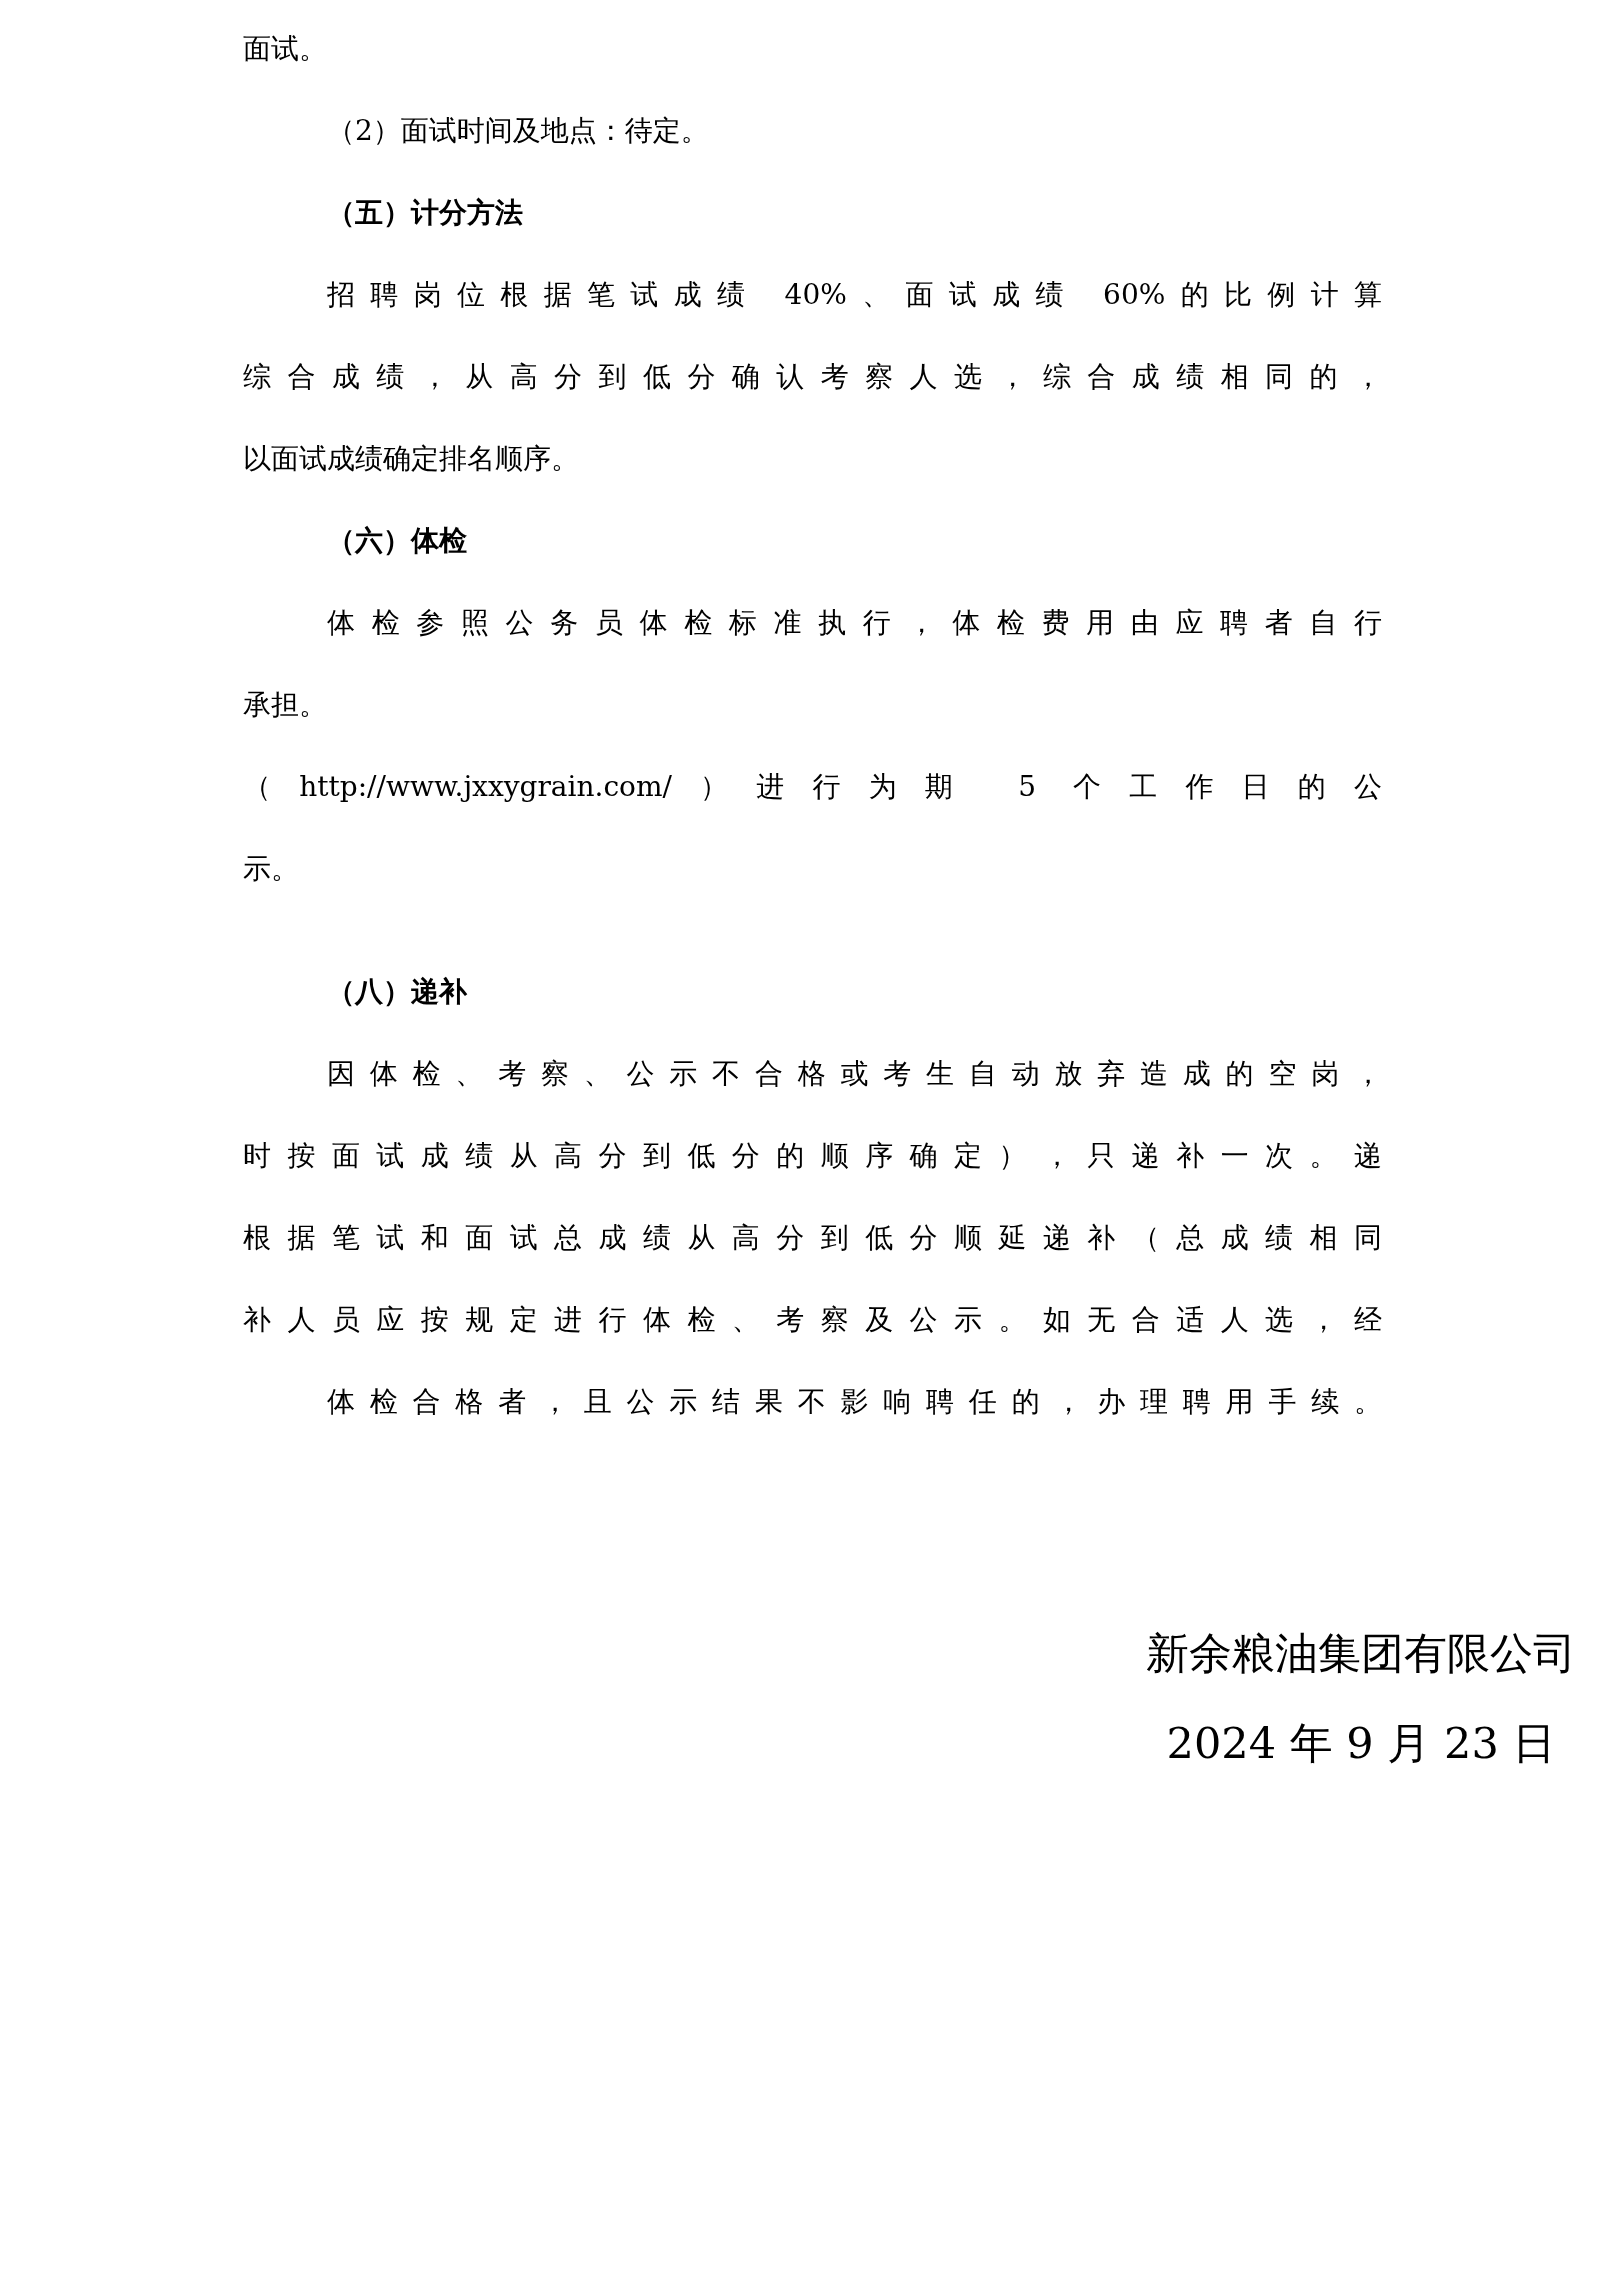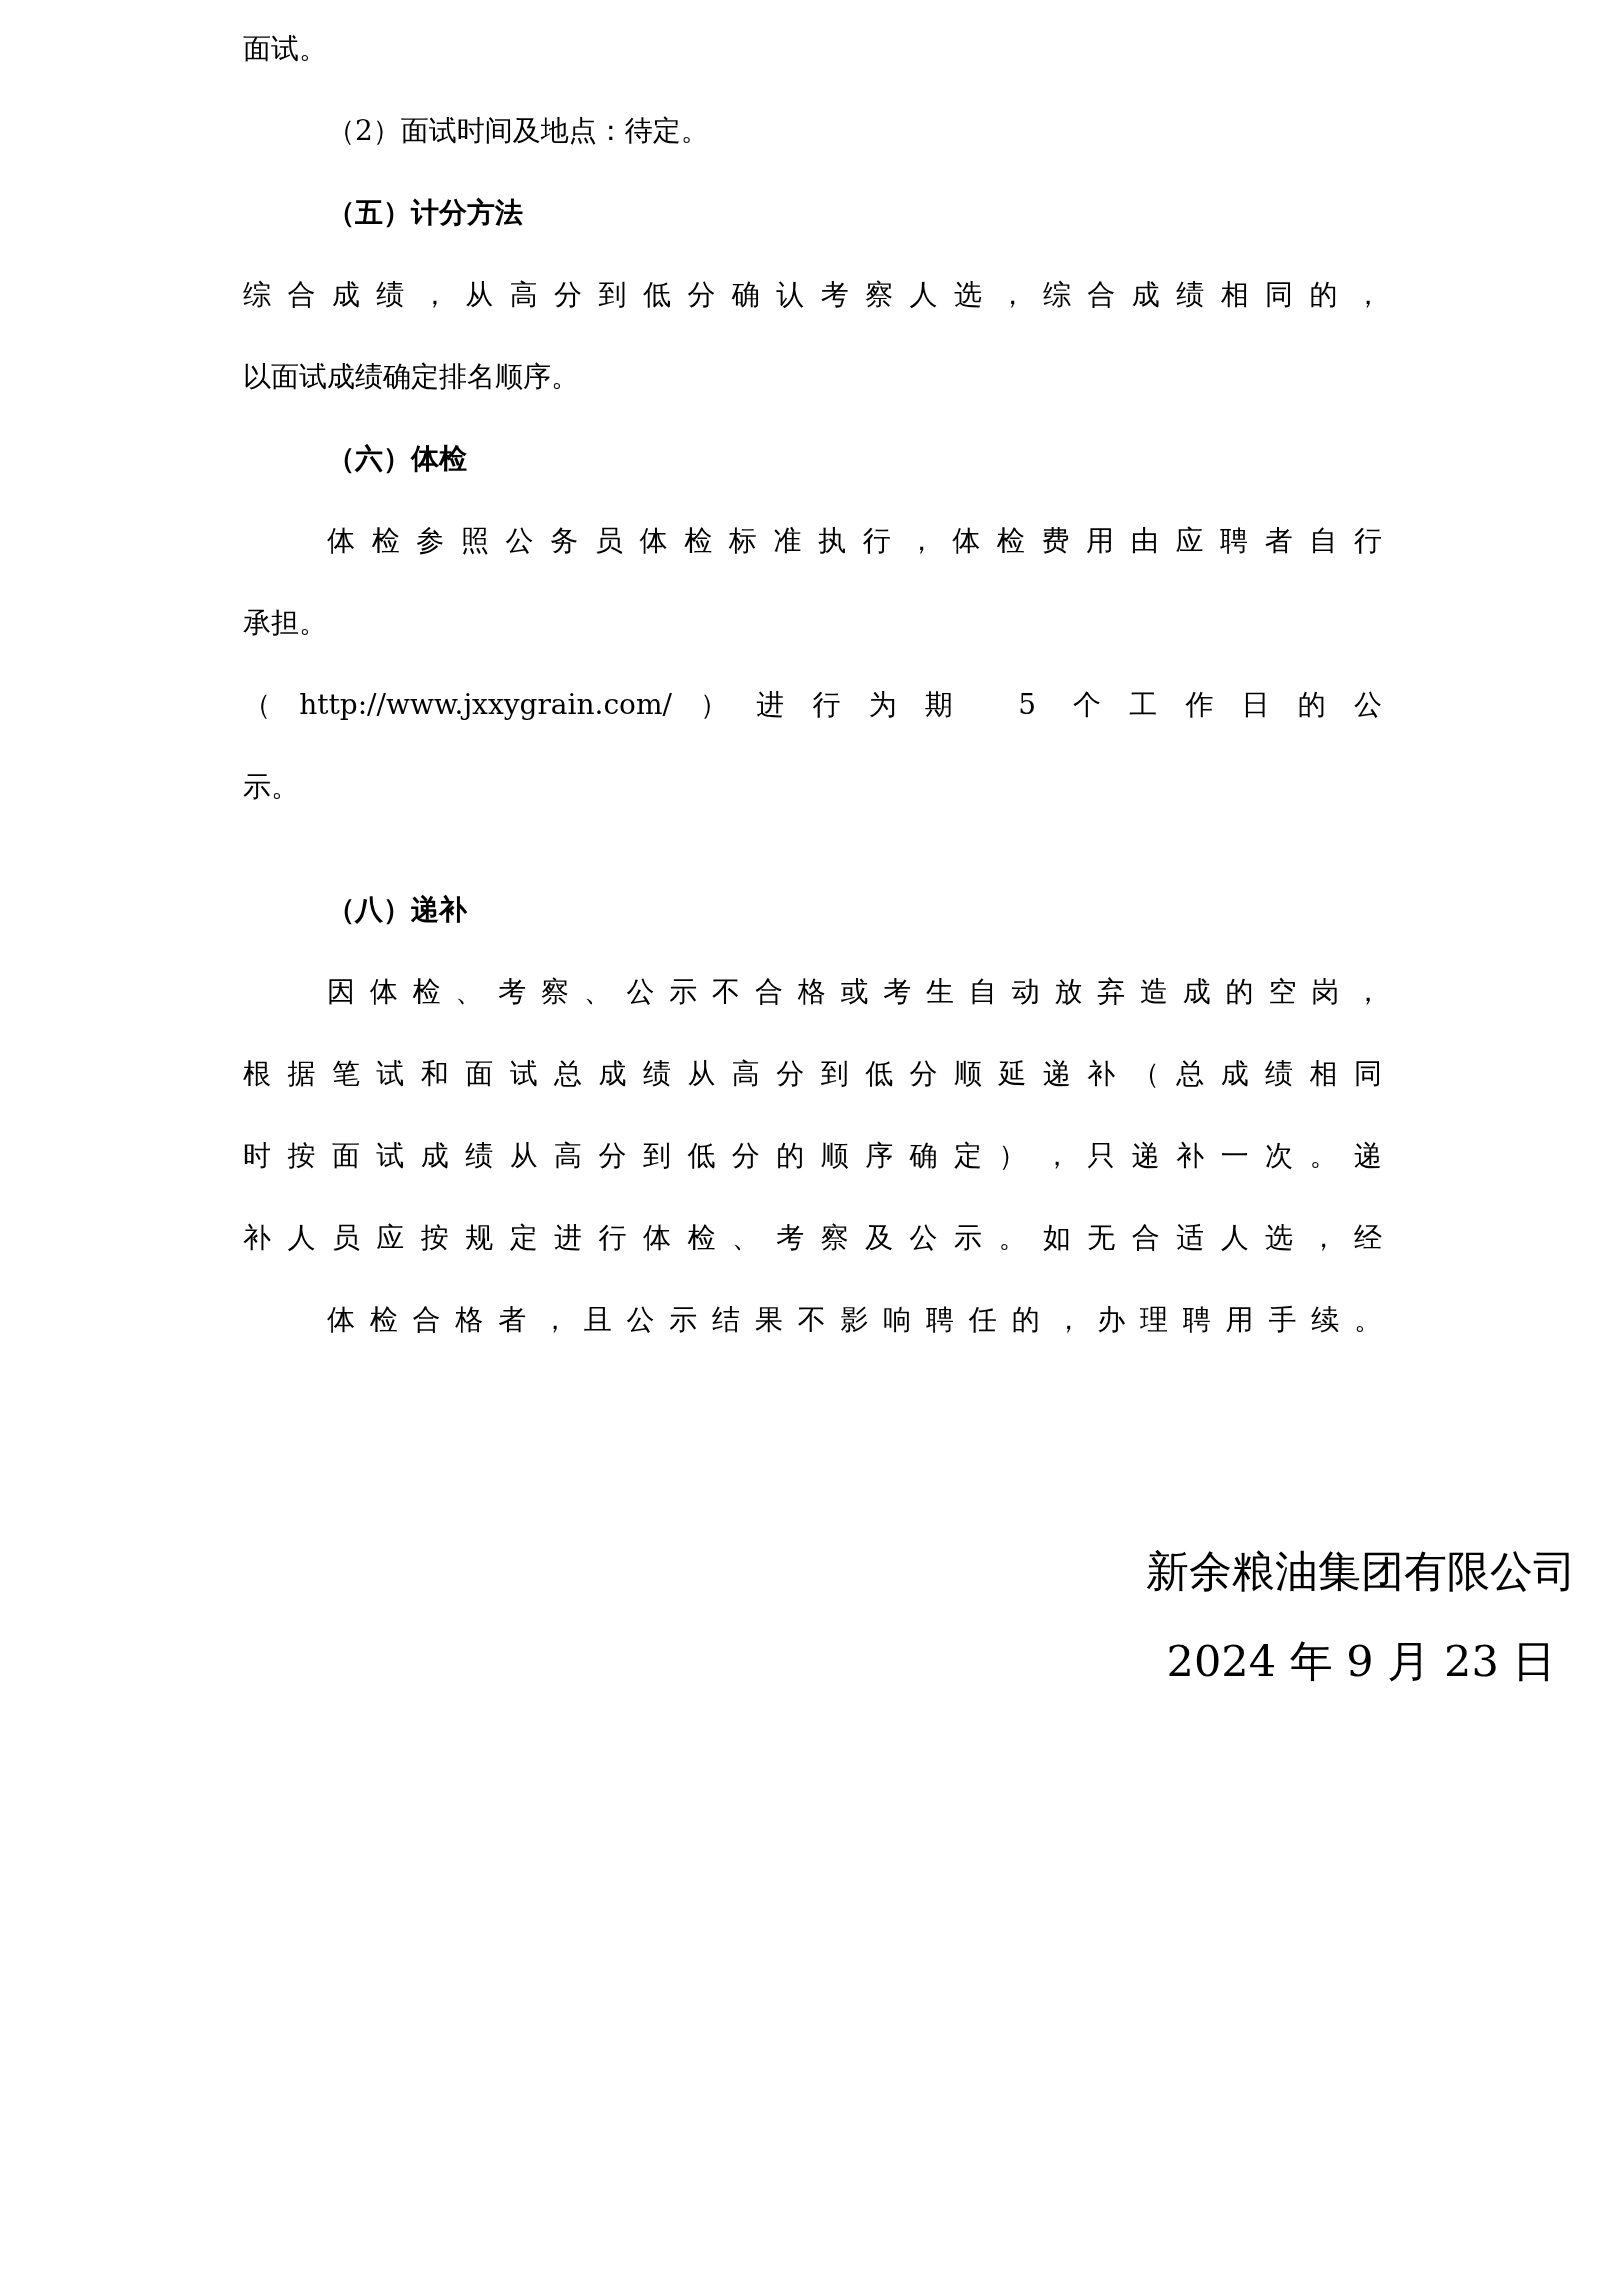--- a/index.html
+++ b/index.html
@@ -56,31 +56,32 @@
   }
 </style>
 </head>
 <body>
 
 <div class="page">
   <div class="content">
     <div class="line">面试。</div>
     <div class="line indent">（2）面试时间及地点：待定。</div>
     <div class="line indent heading">（五）计分方法</div>
+    <div class="line indent stretch">招聘岗位根据笔试成绩 40%、面试成绩 60%的比例计算</div>
     <div class="line stretch">综合成绩，从高分到低分确认考察人选，综合成绩相同的，</div>
     <div class="line">以面试成绩确定排名顺序。</div>
     <div class="line indent heading">（六）体检</div>
     <div class="line indent stretch">体检参照公务员体检标准执行，体检费用由应聘者自行</div>
     <div class="line">承担。</div>
     <div class="line stretch">（http://www.jxxygrain.com/）进行为期 5 个工作日的公</div>
     <div class="line">示。</div>
     <div class="line indent heading gap-before">（八）递补</div>
     <div class="line indent stretch">因体检、考察、公示不合格或考生自动放弃造成的空岗，</div>
+    <div class="line stretch">时按面试成绩从高分到低分的顺序确定），只递补一次。递</div>
     <div class="line stretch">根据笔试和面试总成绩从高分到低分顺延递补（总成绩相同</div>
-    <div class="line stretch">时按面试成绩从高分到低分的顺序确定），只递补一次。递</div>
     <div class="line stretch">补人员应按规定进行体检、考察及公示。如无合适人选，经</div>
     <div class="line indent stretch">体检合格者，且公示结果不影响聘任的，办理聘用手续。</div>
 
     <div class="signature">
       <div class="sig-line">新余粮油集团有限公司</div>
       <div class="sig-line">2024 年 9 月 23 日</div>
     </div>
   </div>
 </div>
 

